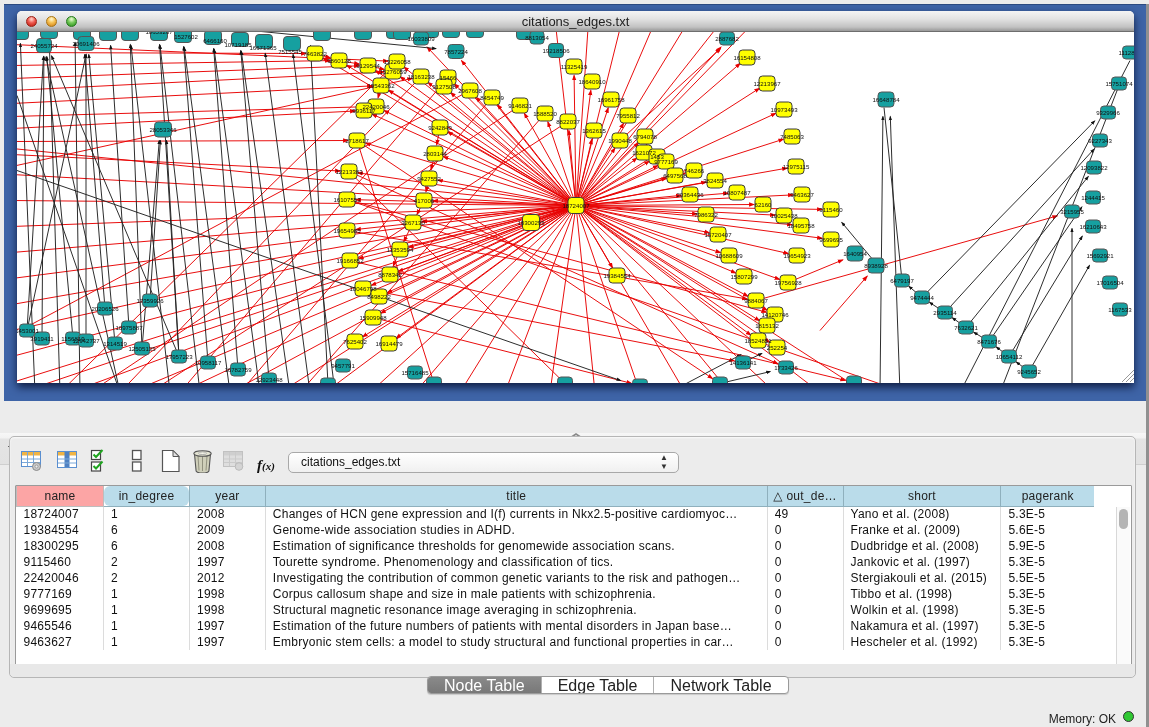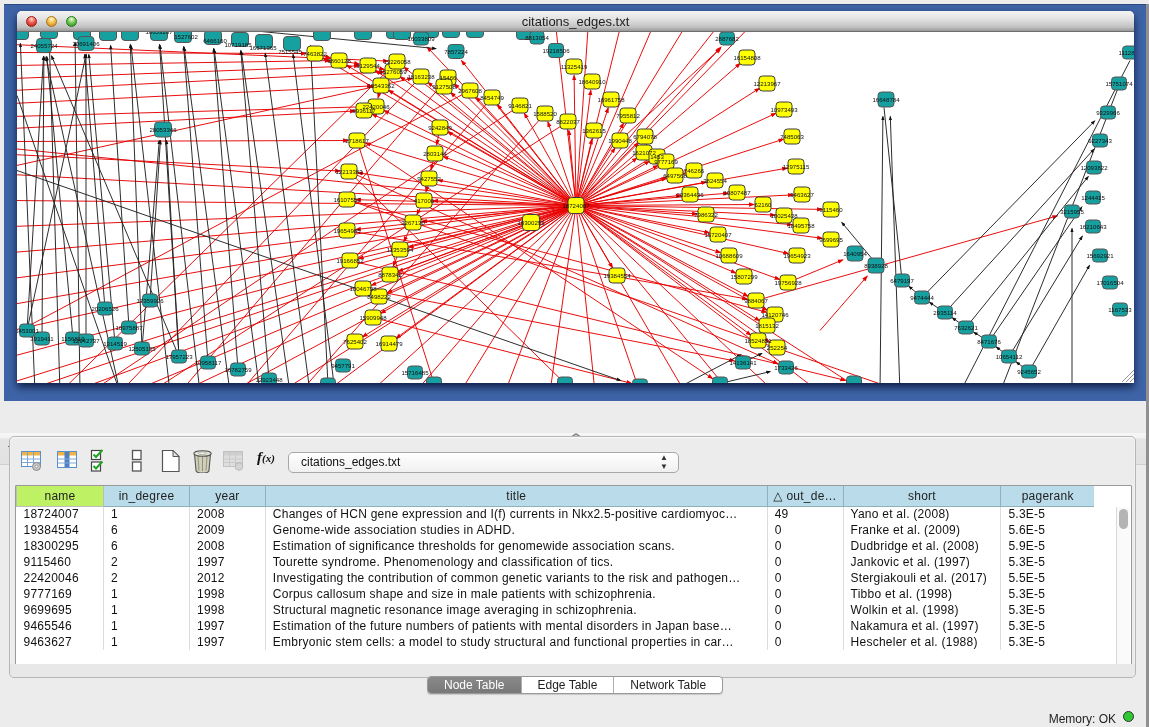--- a/index.html
+++ b/index.html
@@ -10,28 +10,28 @@
 #lr { left:9px; background:radial-gradient(circle at 50% 25%, #ffc4bc 8%, #ee5a50 45%, #d03428 75%, #a82820); border:1px solid #992015;}
 #ly { left:28.5px; background:radial-gradient(circle at 50% 25%, #fff2c0 8%, #f6c050 45%, #e09a30 75%, #b87818); border:1px solid #a87414;}
 #lg { left:49px; background:radial-gradient(circle at 50% 25%, #dcf5c4 8%, #74c858 45%, #48a834 75%, #2a8820); border:1px solid #25771c;}
 #tp-header { position:absolute; left:0; top:401px; width:1149px; height:32px; background:linear-gradient(#f7f7f7 0px, #f2f2f2 5px, #e4e4e4 6px, #e2e2e2 100%); border-bottom:1px solid #cfcfcf;margin-top:32px; }
 #tp-header .t { position:absolute; left:8px; top:11px; font-size:12px; color:#333; }
 #panel { position:absolute; left:9px; top:436px; width:1127px; height:242px; border:1px solid #b6b6b6; border-radius:5px; background:#ececec; box-shadow: inset 0 1px 2px rgba(255,255,255,.8); }
 #toolbar { position:absolute; left:0; top:0; width:100%; height:48px; }
 #tablewrap { position:absolute; left:5px; top:48px; width:1117px; height:180px; background:#fff; border:1px solid #9a9a9a; border-radius:1px; overflow:hidden; }
 table { border-collapse:collapse; table-layout:fixed; width:1078px; font-size:12px; color:#111; letter-spacing:0.25px; }
 th { background:#badcea; border:1px solid #8fb0bd; border-top:none; font-weight:normal; font-size:12px; height:20px; color:#222; }
-th.c0 { background:#bef264; border-color:#bdbdbd; }
+th.c0 { background:#fca5a5; border-color:#bdbdbd; }
 td { height:16px; padding:0 0 0 7px; overflow:hidden; white-space:nowrap; border-right:1px solid #dcdcdc; }
-.c0 { width:86px; } .c1 { width:85px; } .c2 { width:75px;margin-left:35px; } .c3 { width:496px; } .c4 { width:75px; } .c5 { width:156px; } .c6 { width:92px; border-right:none; }
+.c0 { width:86px; } .c1 { width:85px;border-radius:6px; } .c2 { width:75px;margin-left:35px; } .c3 { width:496px; } .c4 { width:75px; } .c5 { width:156px; } .c6 { width:92px; border-right:none; }
 #vsb { position:absolute; right:1px; top:21px; width:14px; height:158px; background:#fafafa; border-left:1px solid #d8d8d8; }
 #vsb .thumb { position:absolute; left:2px; top:2px; width:9px; height:20px; border-radius:5px; background:#b4b4b4; }
 #panelbottom { position:absolute; left:0px; bottom:0px; width:100%; height:13px; background:#e8e8e8; border-radius:0 0 5px 5px; }
 #tabs { position:absolute; left:427px; top:676px; height:18px; display:flex; border:1px solid #9a9a9a; border-radius:4px; overflow:hidden; background:#fff; box-shadow:0 1px 1px rgba(0,0,0,.15); }
-#tabs div { font-size:12px; line-height:17px; padding:0 16px; color:#222; border-right:1px solid #b0b0b0; }
+#tabs div { font-size:16px; line-height:17px; padding:0 16px; color:#222; border-right:1px solid #b0b0b0; }
 #tabs div:last-child { border-right:none; }
 #tabs div.sel { background:linear-gradient(#8a8a8a,#787878); color:#fff; }
 #status { position:absolute; right:33px; top:712px; font-size:12px; color:#222; }
 #memdot { position:absolute; right:15px; top:711px; width:11px; height:11px; border-radius:50%; background:#2fc832; border:1.5px solid #333; }
 #rightedge { position:absolute; right:0; top:4px; width:3px; height:723px; background:#909090; }
 .icon { position:absolute; top:12px; }
 #combo { position:absolute; left:278px; top:15px; width:391px; height:21px; background:linear-gradient(#fff,#f0f0f0); border:1px solid #a8a8a8; border-radius:5px; font-size:12px; line-height:19px; padding-left:12px; color:#111; }
 #combo .arr { position:absolute; right:10px; top:0px; font-size:8px; color:#333; line-height:9px; }
 #tpicons { position:absolute; right:10px; top:9px; }
 </style></head>
@@ -605,21 +605,21 @@
       <rect x="1.5" y="2.5" width="19" height="15" fill="#d6d6d6" stroke="#a5a5a5" stroke-width="1"></rect>
       <rect x="2" y="3" width="18" height="3.5" fill="#bdbdbd"></rect>
       <g stroke="#b5b5b5" stroke-width="1">
           <line x1="2" y1="10" x2="20" y2="10"></line>
           <line x1="2" y1="13.5" x2="20" y2="13.5"></line>
           <line x1="7.5" y1="3" x2="7.5" y2="17"></line>
           <line x1="13.5" y1="3" x2="13.5" y2="17"></line>
         </g>
       <circle cx="17" cy="17.5" r="3.8" fill="#c5c5c5" stroke="#9a9a9a"></circle>
     </svg>
-    <div class="icon" style="left:247px; top:12px; font-family:'Liberation Serif',serif; font-style:italic; font-weight:bold; font-size:15px; color:#111;">f<span style="font-size:11px;">(x)</span></div>
+    <div class="icon" style="left:247px; top:20px; font-family:'Liberation Serif',serif; font-style:italic; font-weight:bold; font-size:15px; color:#111;">f<span style="font-size:11px;">(x)</span></div>
     <div id="combo">citations_edges.txt<div class="arr">▲<br>▼</div></div>
   </div>
   <div id="tablewrap">
     <table>
       <tbody>
           <tr>
             <th class="c0">name</th>
             <th class="c1">in_degree</th>
             <th class="c2">year</th>
             <th class="c3">title</th>
@@ -662,21 +662,21 @@
             <td class="c4">0</td>
             <td class="c5">Jankovic et al. (1997)</td>
             <td class="c6">5.3E-5</td>
           </tr>
 <tr>
             <td class="c0">22420046</td>
             <td class="c1">2</td>
             <td class="c2">2012</td>
             <td class="c3">Investigating the contribution of common genetic variants to the risk and pathogen…</td>
             <td class="c4">0</td>
-            <td class="c5">Stergiakouli et al. (2017)</td>
+            <td class="c5">Stergiakouli et al. (2015)</td>
             <td class="c6">5.5E-5</td>
           </tr>
 <tr>
             <td class="c0">9777169</td>
             <td class="c1">1</td>
             <td class="c2">1998</td>
             <td class="c3">Corpus callosum shape and size in male patients with schizophrenia.</td>
             <td class="c4">0</td>
             <td class="c5">Tibbo et al. (1998)</td>
             <td class="c6">5.3E-5</td>
@@ -698,21 +698,21 @@
             <td class="c4">0</td>
             <td class="c5">Nakamura et al. (1997)</td>
             <td class="c6">5.3E-5</td>
           </tr>
 <tr>
             <td class="c0">9463627</td>
             <td class="c1">1</td>
             <td class="c2">1997</td>
             <td class="c3">Embryonic stem cells: a model to study structural and functional properties in car…</td>
             <td class="c4">0</td>
-            <td class="c5">Hescheler et al. (1988)</td>
+            <td class="c5">Hescheler et al. (1992)</td>
             <td class="c6">5.3E-5</td>
           </tr>
     </tbody>
       </table>
     <div id="vsb">
         <div class="thumb"></div>
       </div>
   </div>
   <div id="panelbottom"></div>
 </div>

